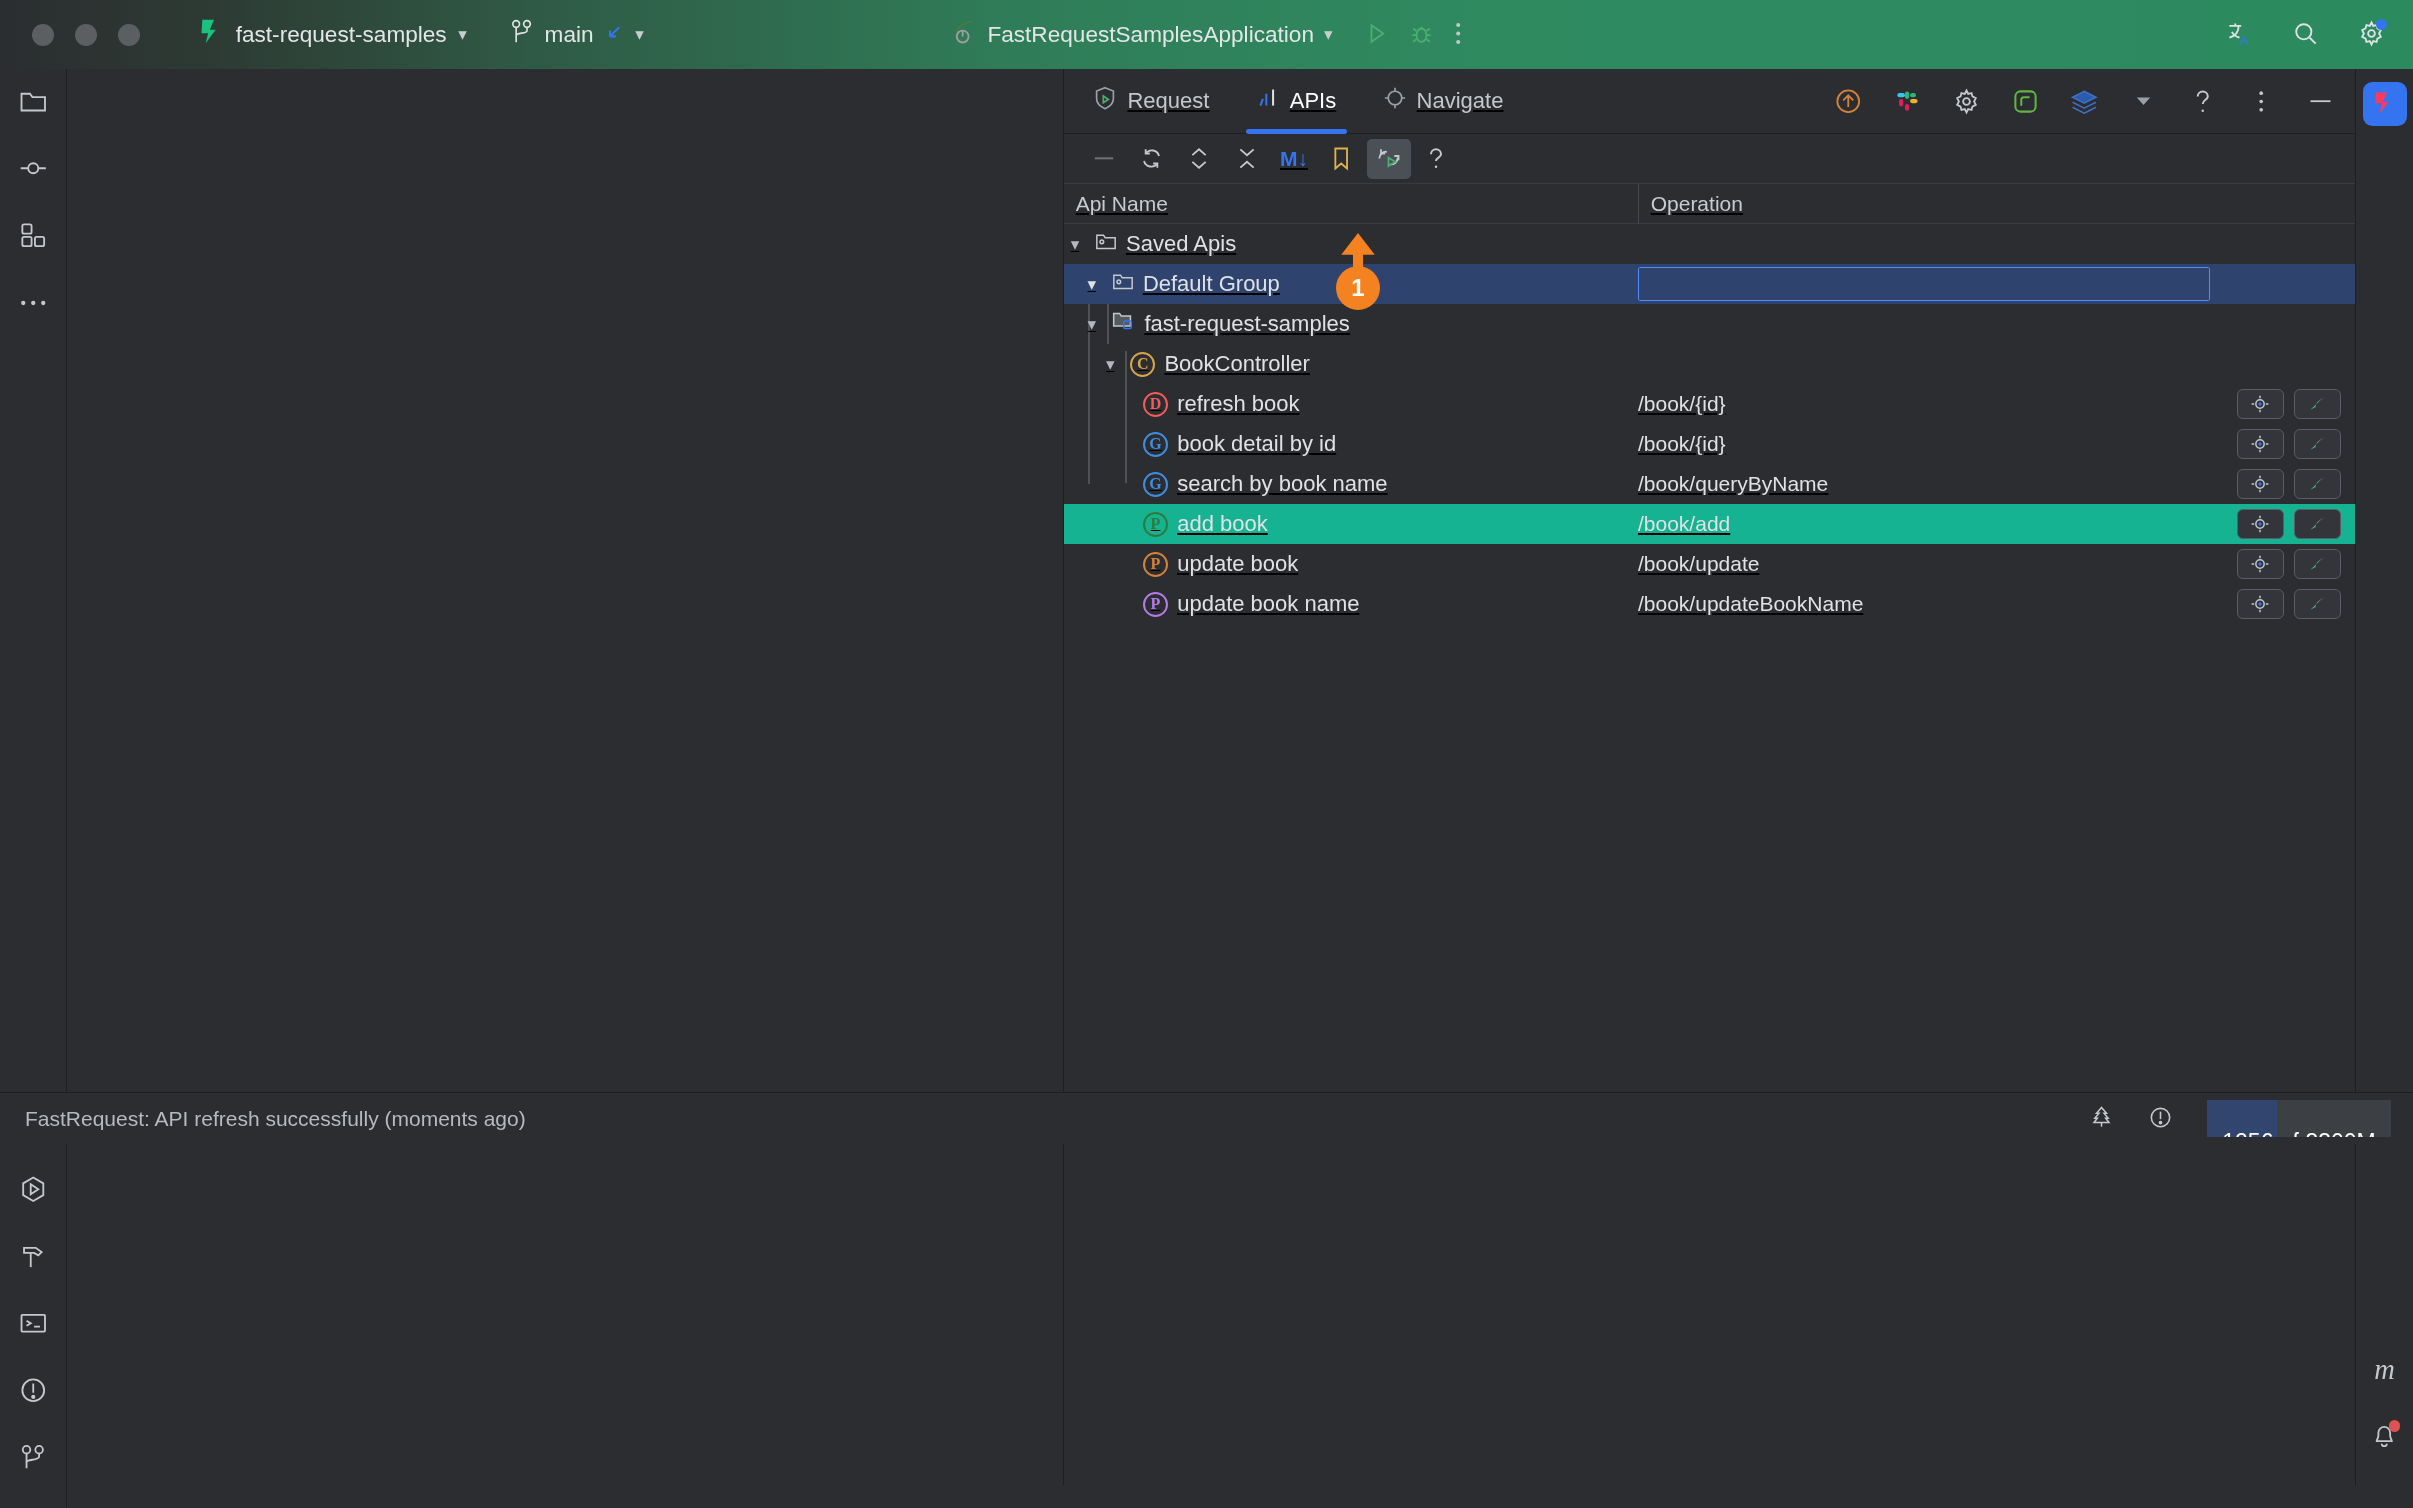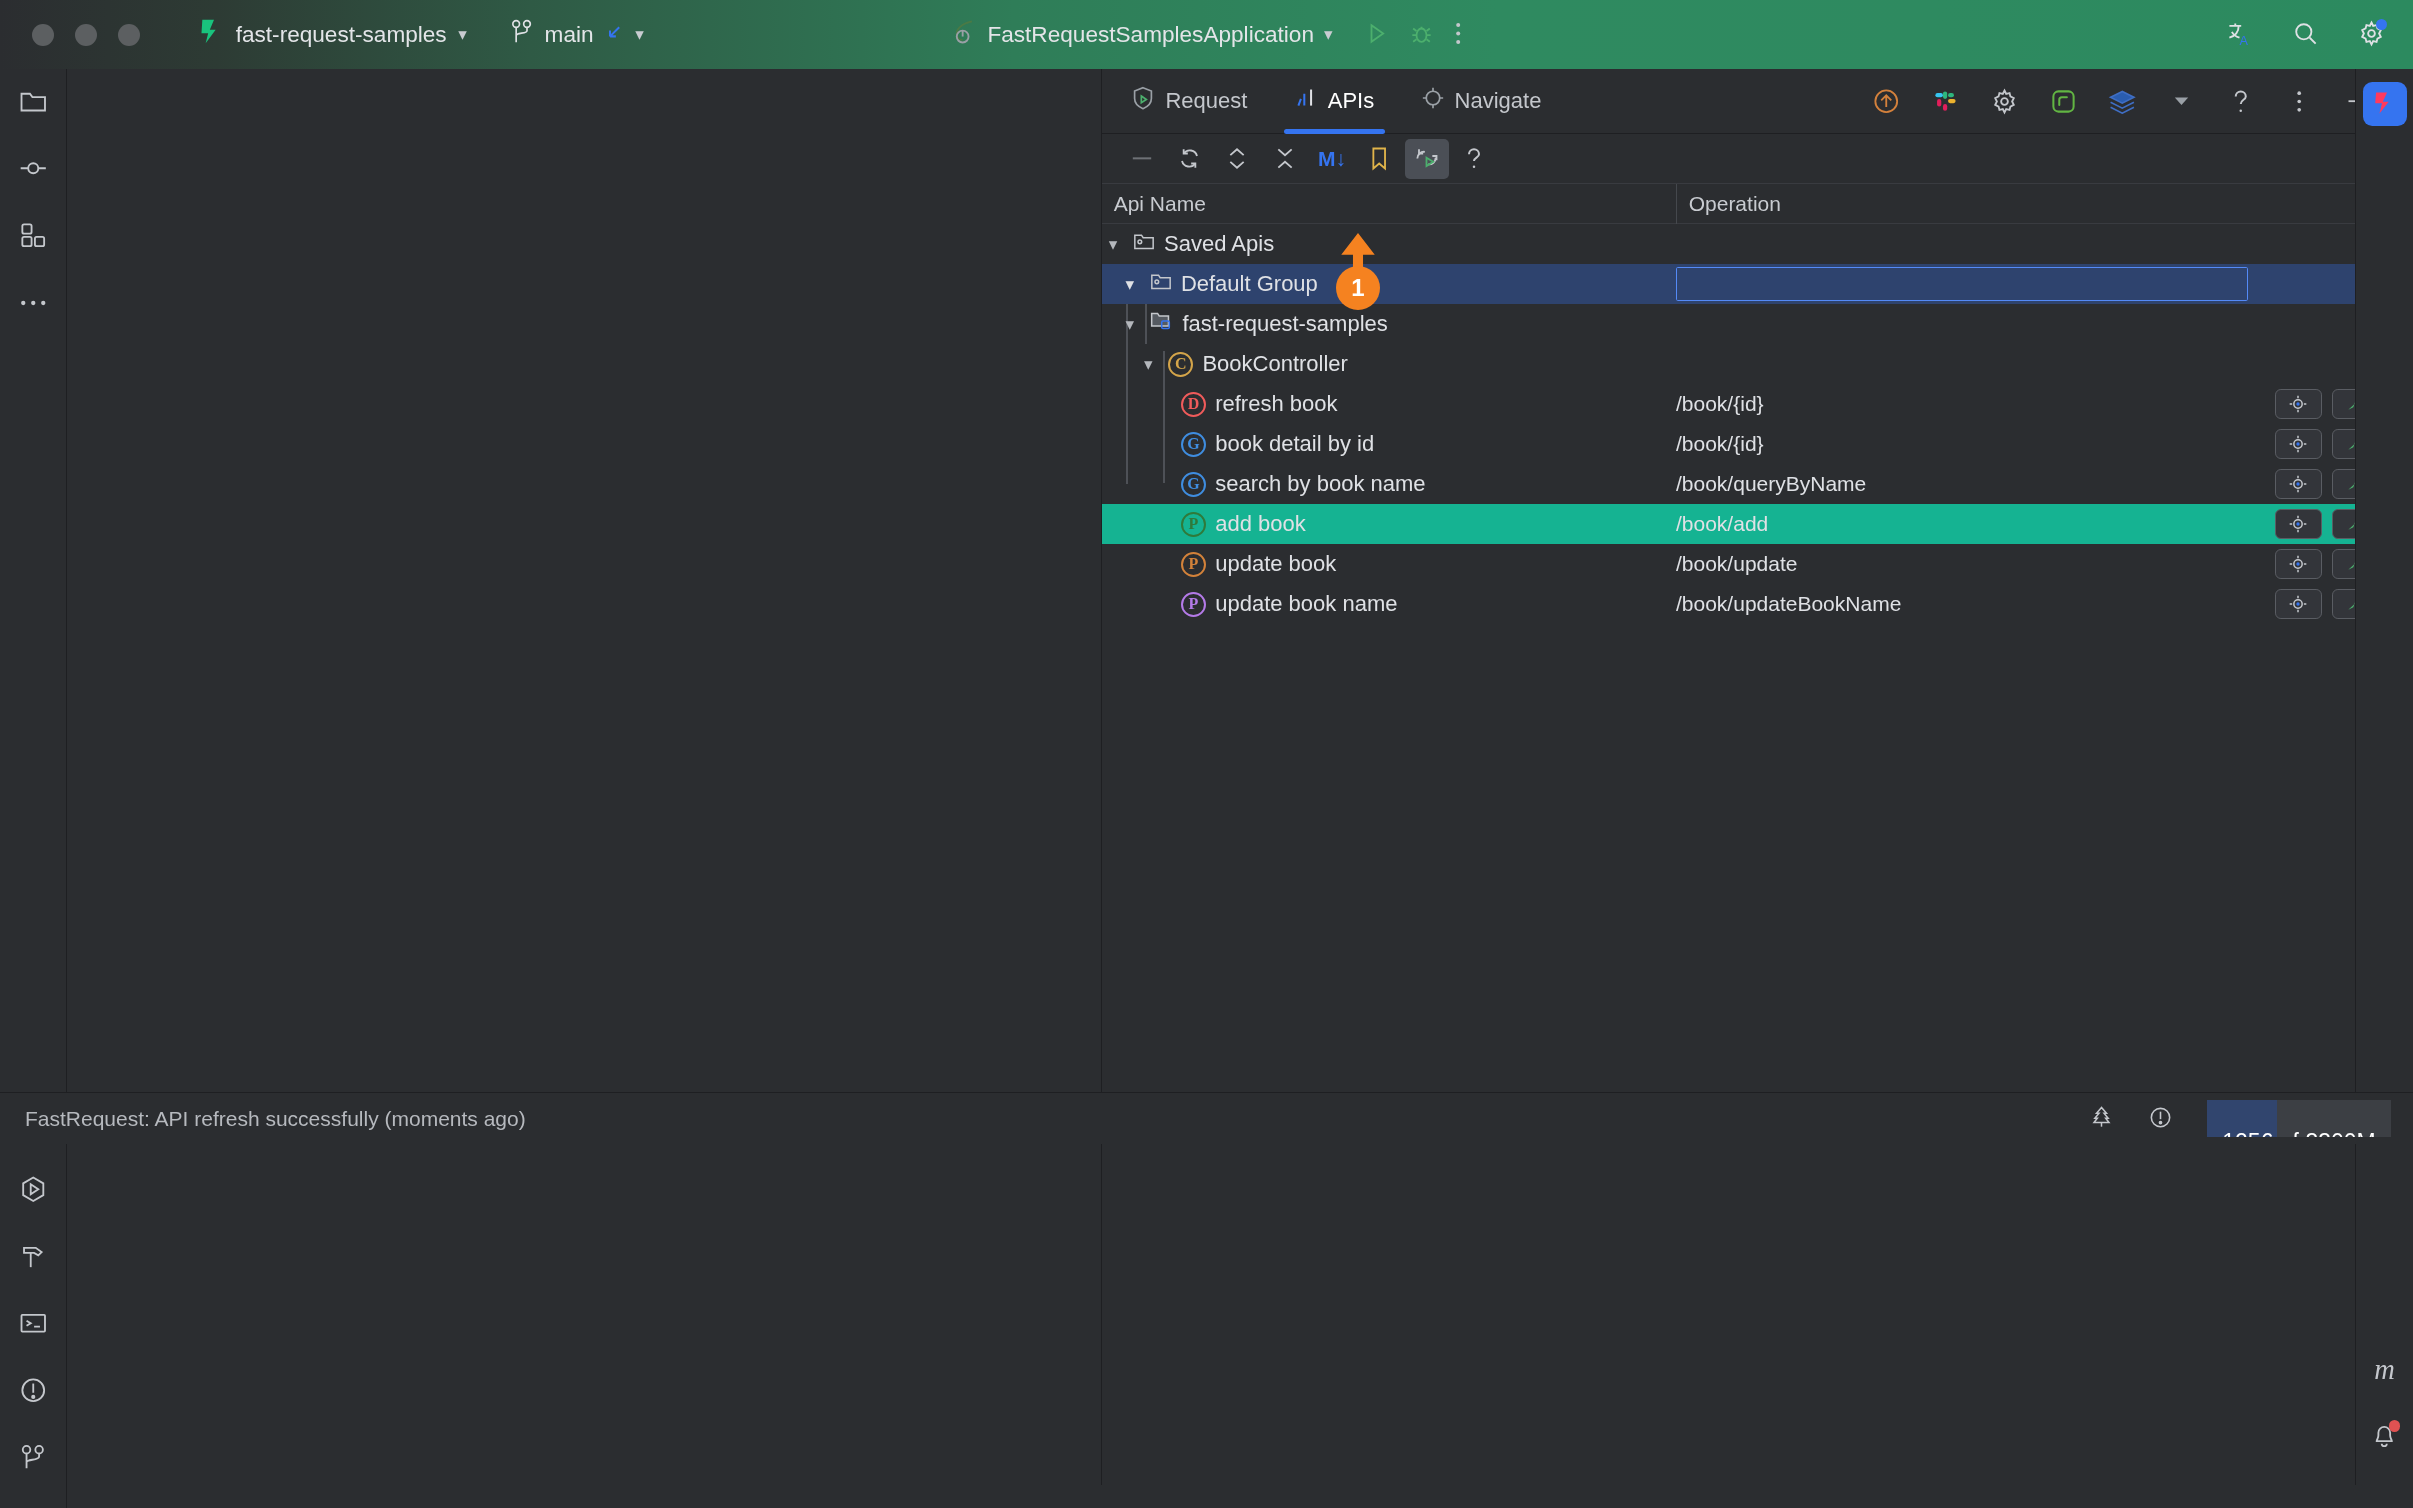--- a/index.html
+++ b/index.html
@@ -43,22 +43,22 @@
   
   .editor {
     position: absolute; top: 69px; left: 68px; width: 996px; height: 1416px;
     background: #2b2d30; overflow: hidden;
   }
   .hints { position: absolute; left: 872px; top: 469px; width: 352px; }
   .hint-row { height: 60px; color: #dfe1e5; font-size: 25px; white-space: nowrap; }
 
   
   .panel {
-    position: absolute; top: 69px; left: 1101px; width: 1292px; height: 1416px;
-    background: #2b2d30; border-left: 0.8px solid #1e1f22;
+    position: absolute; top: 69px; left: 1063px; width: 1292px; height: 1416px;
+    background: #2b2d30; border-left: 0.8px solid #1e1f22; text-decoration: underline;
   }
   .panel-tabs {
     height: 65px; display: flex; align-items: center;
     border-bottom: 0.8px solid #1e1f22; position: relative;
   }
   .ptab {
     display: flex; align-items: center; gap: 11px; height: 65px;
     padding: 0 17px; margin-left: 13.4px; color: #c4c7cc; font-size: 22px; position: relative;
   }
   .ptab.active { color: #ffffff; }

